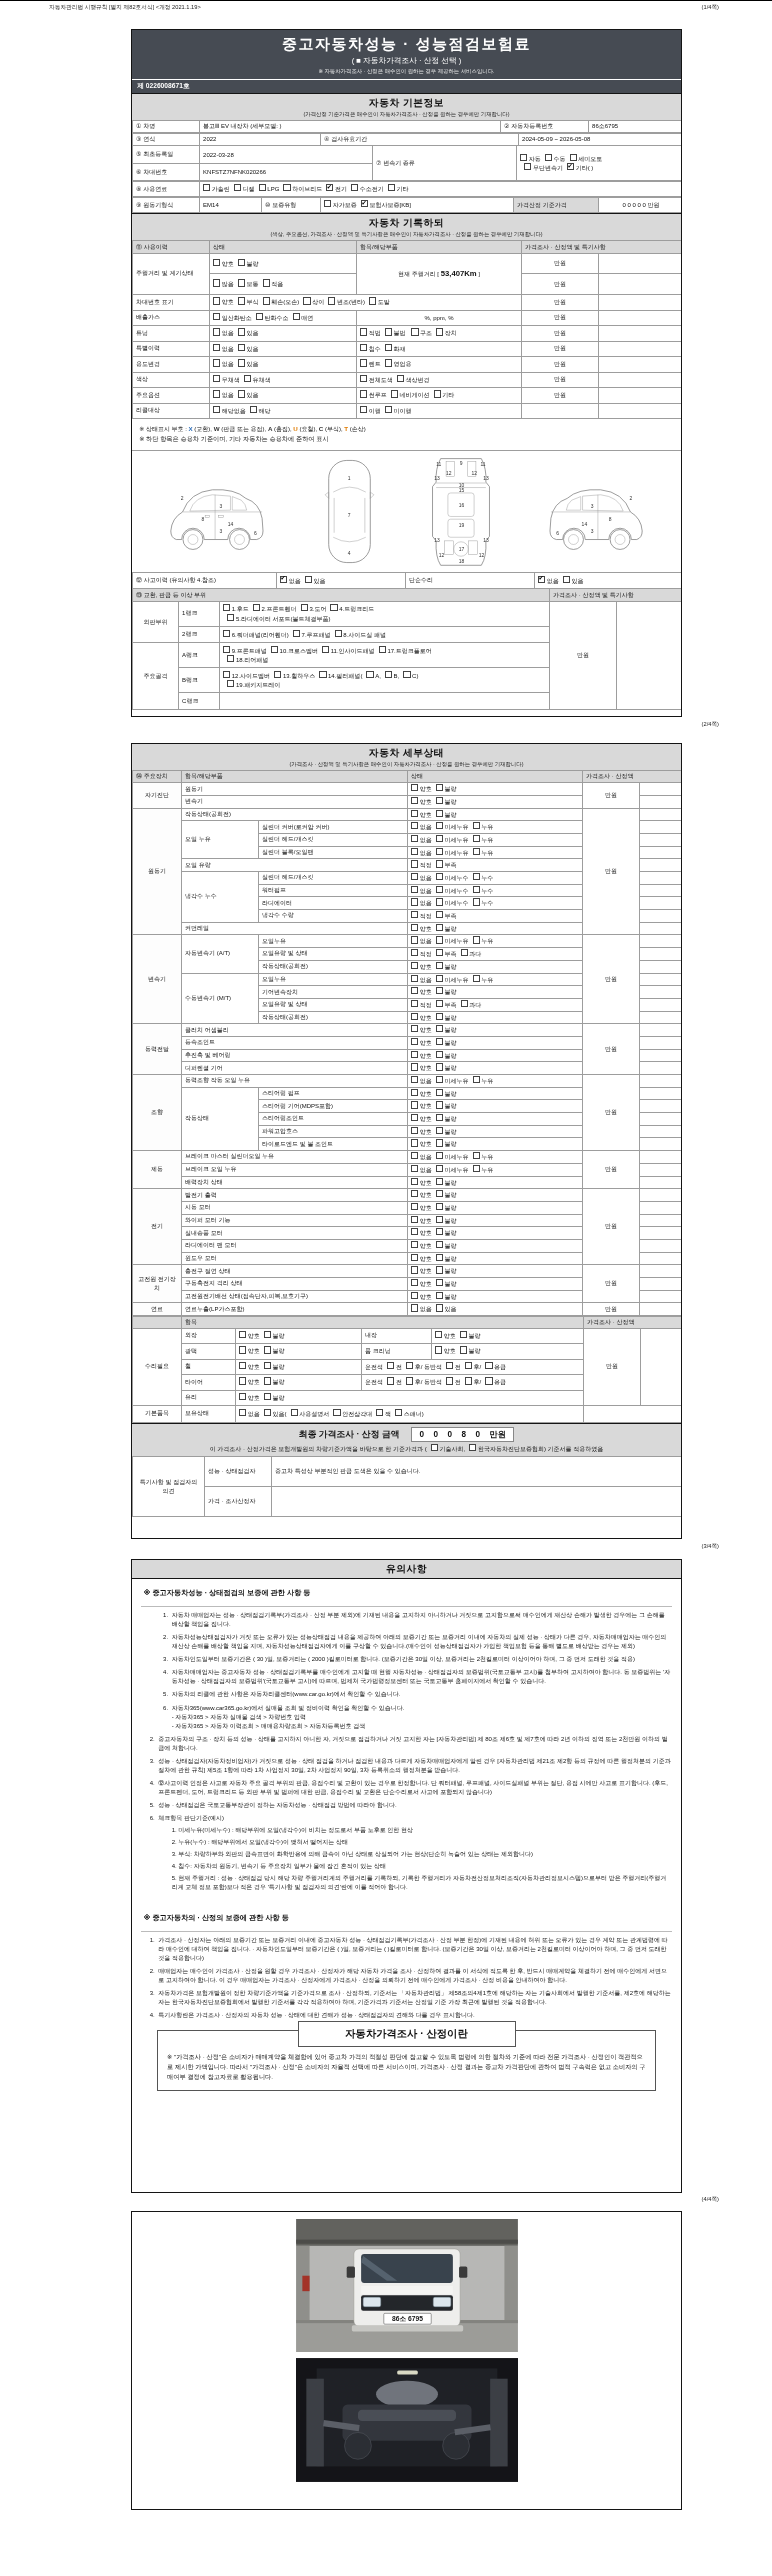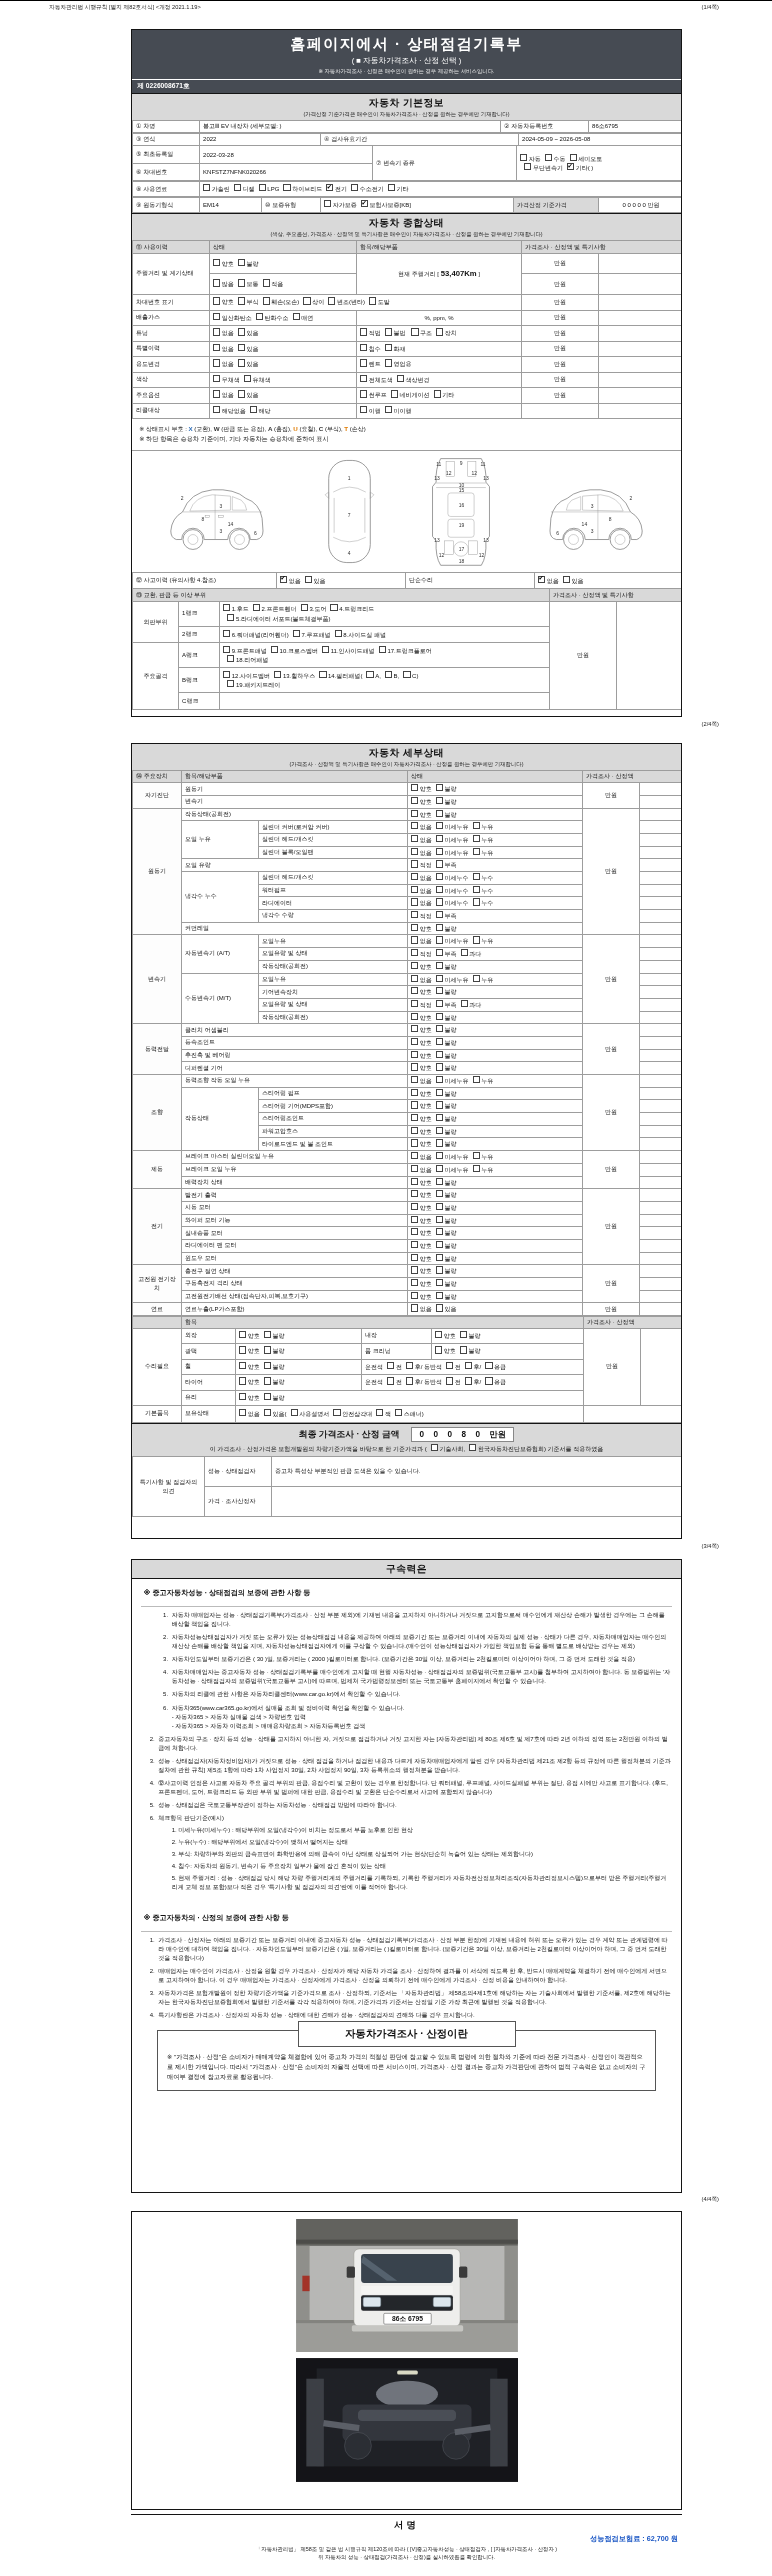--- a/index.html
+++ b/index.html
@@ -70,21 +70,21 @@
 </head>
 <body>
 
 <div class="page">
 
   <div class="topnote">자동차관리법 시행규칙 [별지 제82호서식] &lt;개정 2021.1.19&gt;</div>
   <div class="marker" style="top:2.6px">(1/4쪽)</div>
 
   <div class="blk" style="top:28px;height:688px">
     <div class="band">
-      <div class="t">홈페이지에서 · 상태점검기록부</div>
+      <div class="t">중고자동차성능 · 성능점검보험료</div>
       <div class="s">( ■ 자동차가격조사 · 산정 선택 )</div>
       <div class="n">※ 자동차가격조사 · 산정은 매수인이 원하는 경우 제공하는 서비스입니다.</div>
     </div>
     <div class="numband">제 0226008671호</div>
 
     <div class="shdr">
       <div class="t">자동차 기본정보</div>
       <div class="s">(가격산정 기준가격은 매수인이 자동차가격조사 · 산정을 원하는 경우에만 기재합니다)</div>
     </div>
 
@@ -167,21 +167,21 @@
         <td>EM14</td>
         <td>⑩ 보증유형</td>
         <td><span class="cb"></span><span class="cl">자가보증</span><span class="cb on"></span><span class="cl">보험사보증</span><span class="ct">[KB]</span></td>
         <td class="thc">가격산정 기준가격</td>
         <td class="amt">0 0 0 0 0 만원</td>
       </tr>
     </tbody>
       </table>
 
     <div class="shdr">
-      <div class="t">자동차 종합상태</div>
+      <div class="t">자동차 기록하되</div>
       <div class="s">(색상, 주요옵션, 가격조사 · 산정액 및 특기사항은 매수인이 자동차가격조사 · 산정을 원하는 경우에만 기재합니다)</div>
     </div>
 
     <table>
         <colgroup>
           <col style="width:77px">
           <col style="width:147px">
           <col style="width:165px">
           <col style="width:77px">
           <col style="width:85px">
@@ -757,21 +757,21 @@
         <td></td>
       </tr>
     </tbody>
       </table>
   </div>
 
   <div class="marker" style="top:1542px">(3/4쪽)</div>
 
   <div class="blk" style="top:1558px;height:634px">
     <div class="shdr" style="border-top:none">
-      <div class="t">구속력은</div>
+      <div class="t">유의사항</div>
     </div>
     <div class="nwrap">
       <div class="ntitle">※ 중고자동차성능 · 상태점검의 보증에 관한 사항 등</div>
       <div class="inner">
           <div class="ni">
             <span class="nn">1.</span>
             <div class="nb">자동차 매매업자는 성능 · 상태점검기록부(가격조사 · 산정 부분 제외)에 기재된 내용을 고지하지 아니하거나 거짓으로 고지함으로써 매수인에게 재산상 손해가 발생한 경우에는 그 손해를 배상할 책임을 집니다.</div>
           </div>
           <div class="ni">
             <span class="nn">2.</span>
@@ -882,21 +882,15 @@
         <circle cx="310" cy="170" r="26" fill="#2b2e34" stroke="#555a62"></circle>
         <rect x="20" y="40" width="34" height="170" fill="#3c3f45"></rect>
         <rect x="376" y="40" width="34" height="170" fill="#3c3f45"></rect>
         <rect x="54" y="120" width="70" height="12" fill="#5b5f67" transform="rotate(8 54 120)"></rect>
         <rect x="306" y="128" width="70" height="12" fill="#5b5f67" transform="rotate(-8 376 128)"></rect>
         <rect x="196" y="24" width="40" height="8" rx="3" fill="#d9d9c4"></rect>
       </svg>
     </div>
   </div>
 
-  <div class="sign" style="top:2513px">
-    <div class="sh">서명</div>
-    <div class="fee">성능점검보험료 : 62,700 원</div>
-    <div class="sl">「자동차관리법」 제58조 및 같은 법 시행규칙 제120조에 따라 ( [V]중고자동차성능 · 상태점검자 , [  ]자동차가격조사 · 산정자 )</div>
-    <div class="sl">위 자동차의 성능 · 상태점검(가격조사 · 산정)을 실시하였음을 확인합니다.</div>
-  </div>
 
 </div>
 
 
 </body></html>

